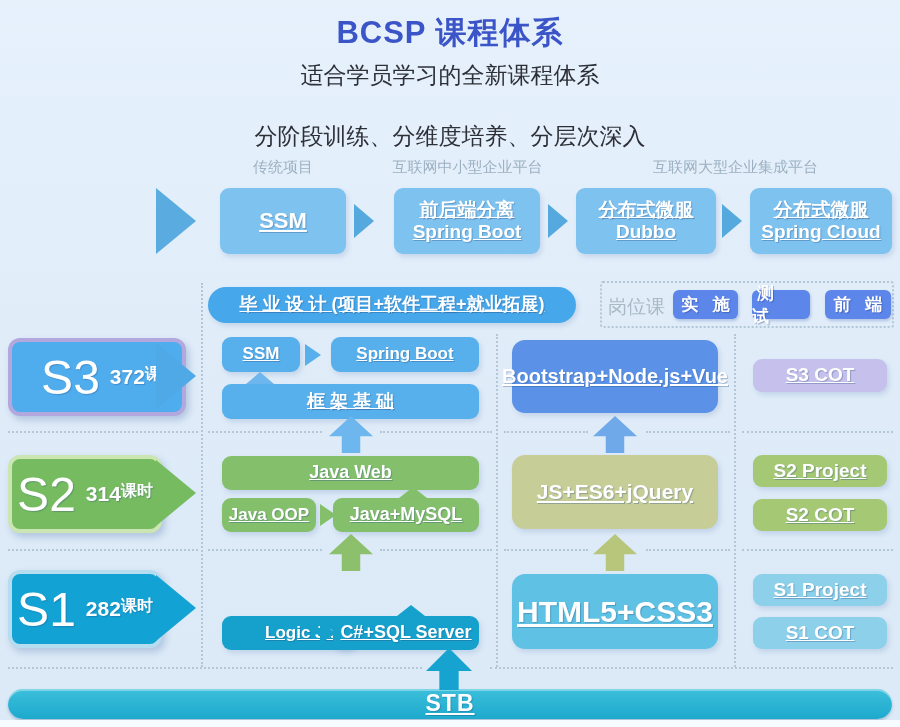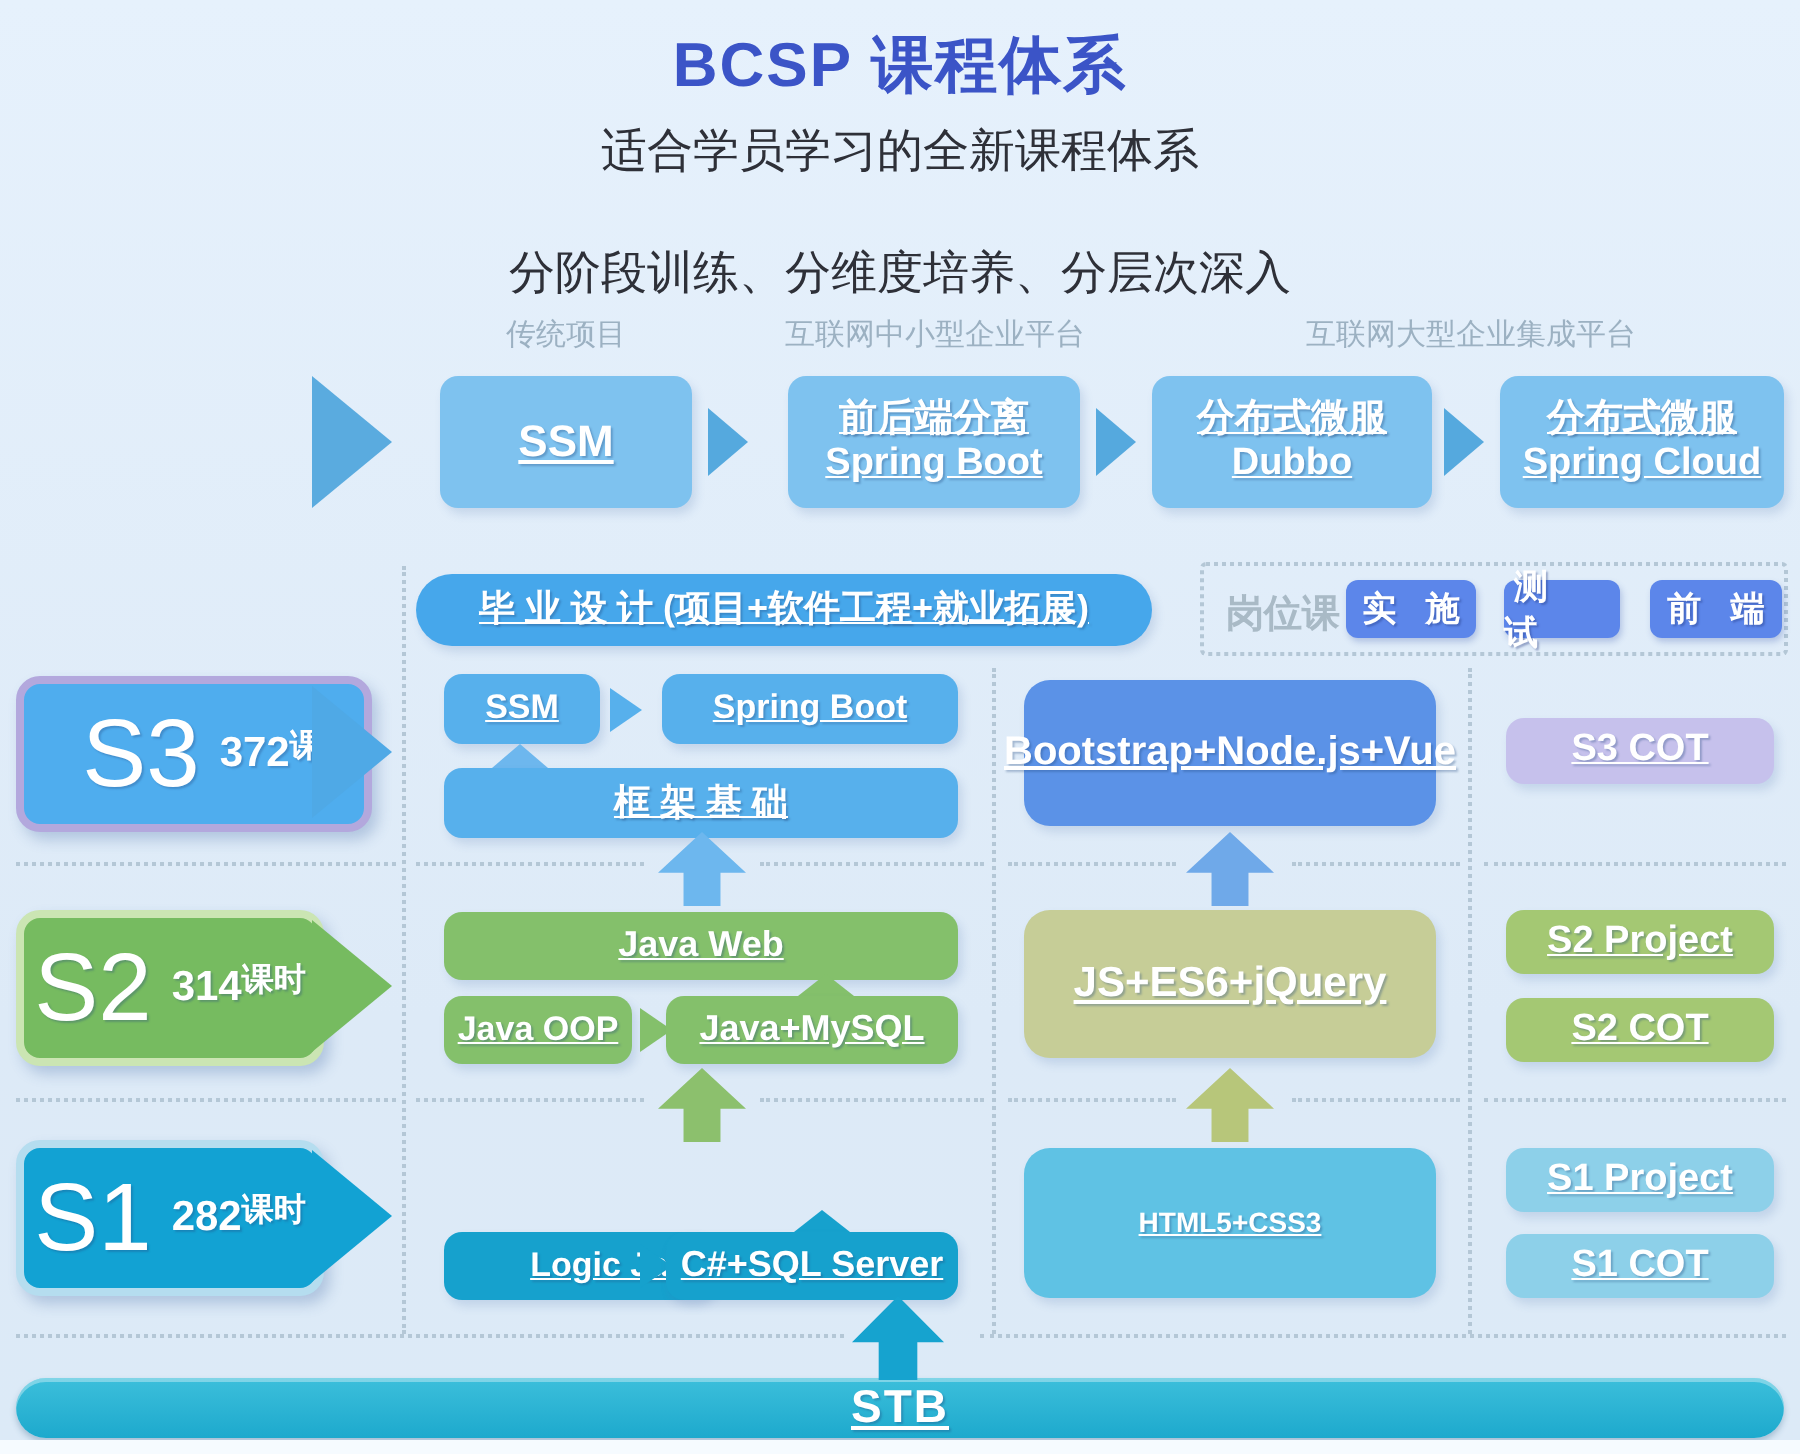--- a/index.html
+++ b/index.html
@@ -72,21 +72,21 @@
   <div class="tri-right" style="left:722px;top:204px;width:20px;height:34px;background:#55a9de;"></div>
   <div class="box pill" style="left:750px;top:188px;width:142px;height:66px;background:#7ec2ef;font-size:19px;">
     <span>分布式微服</span>
     <span>Spring Cloud</span>
   </div>
 
   <div class="box" style="left:208px;top:287px;width:368px;height:36px;border-radius:18px;background:#46a7eb;">
     <span style="font-size:18px;">毕 业 设 计 (项目+软件工程+就业拓展)</span>
   </div>
   <div class="abs" style="left:600px;top:281px;width:294px;height:47px;border:2px dotted #b4c7d6;border-radius:3px;box-sizing:border-box;"></div>
-  <div class="abs" style="left:608px;top:294px;width:62px;font-size:19px;color:#a9bac6;text-align:right;font-weight:bold;">岗位课</div>
+  <div class="abs" style="left:608px;top:294px;width:62px;font-size:19px;color:#a9bac6;text-align:left;">岗位课</div>
   <div class="jobbadge" style="left:673px;top:290px;width:65px;height:29px;">实 施</div>
   <div class="jobbadge" style="left:752px;top:290px;width:58px;height:29px;">测 试</div>
   <div class="jobbadge" style="left:825px;top:290px;width:66px;height:29px;">前 端</div>
 
   <div class="dash-v" style="left:201px;top:283px;height:384px;"></div>
   <div class="dash-v" style="left:496px;top:334px;height:333px;"></div>
   <div class="dash-v" style="left:734px;top:334px;height:333px;"></div>
 
   <div class="dash-h" style="left:8px;top:431px;width:190px;"></div>
   <div class="dash-h" style="left:208px;top:431px;width:114px;"></div>
@@ -182,21 +182,21 @@
   <div class="tri-up" style="left:397px;top:605px;width:28px;height:11px;background:#16a1cd;"></div>
   <div class="box pill" style="left:222px;top:616px;width:94px;height:34px;background:#16a1cd;padding-left:40px;">
     <span style="font-size:17px;">Logic Java</span>
   </div>
   <div class="tri-right" style="left:320px;top:622px;width:16px;height:22px;background:#16a1cd;"></div>
   <div class="box pill" style="left:333px;top:616px;width:146px;height:34px;background:#16a1cd;">
     <span style="font-size:18px;">C#+SQL Server</span>
   </div>
 
   <div class="box bigbox" style="left:512px;top:574px;width:206px;height:75px;background:#5fc2e4;">
-    <span style="font-size:14px;">HTML5+CSS3</span>
+    <span style="font-size:30px;">HTML5+CSS3</span>
   </div>
 
   <div class="box pill" style="left:753px;top:574px;width:134px;height:32px;background:#8dd0e9;">
     <span style="font-size:19px;">S1 Project</span>
   </div>
   <div class="box pill" style="left:753px;top:617px;width:134px;height:32px;background:#8dd0e9;">
     <span style="font-size:19px;">S1 COT</span>
   </div>
 
   <div class="arrow-stem-up" style="left:426px;top:648px;width:46px;height:42px;background:#16a3cf;z-index:3;"></div>

